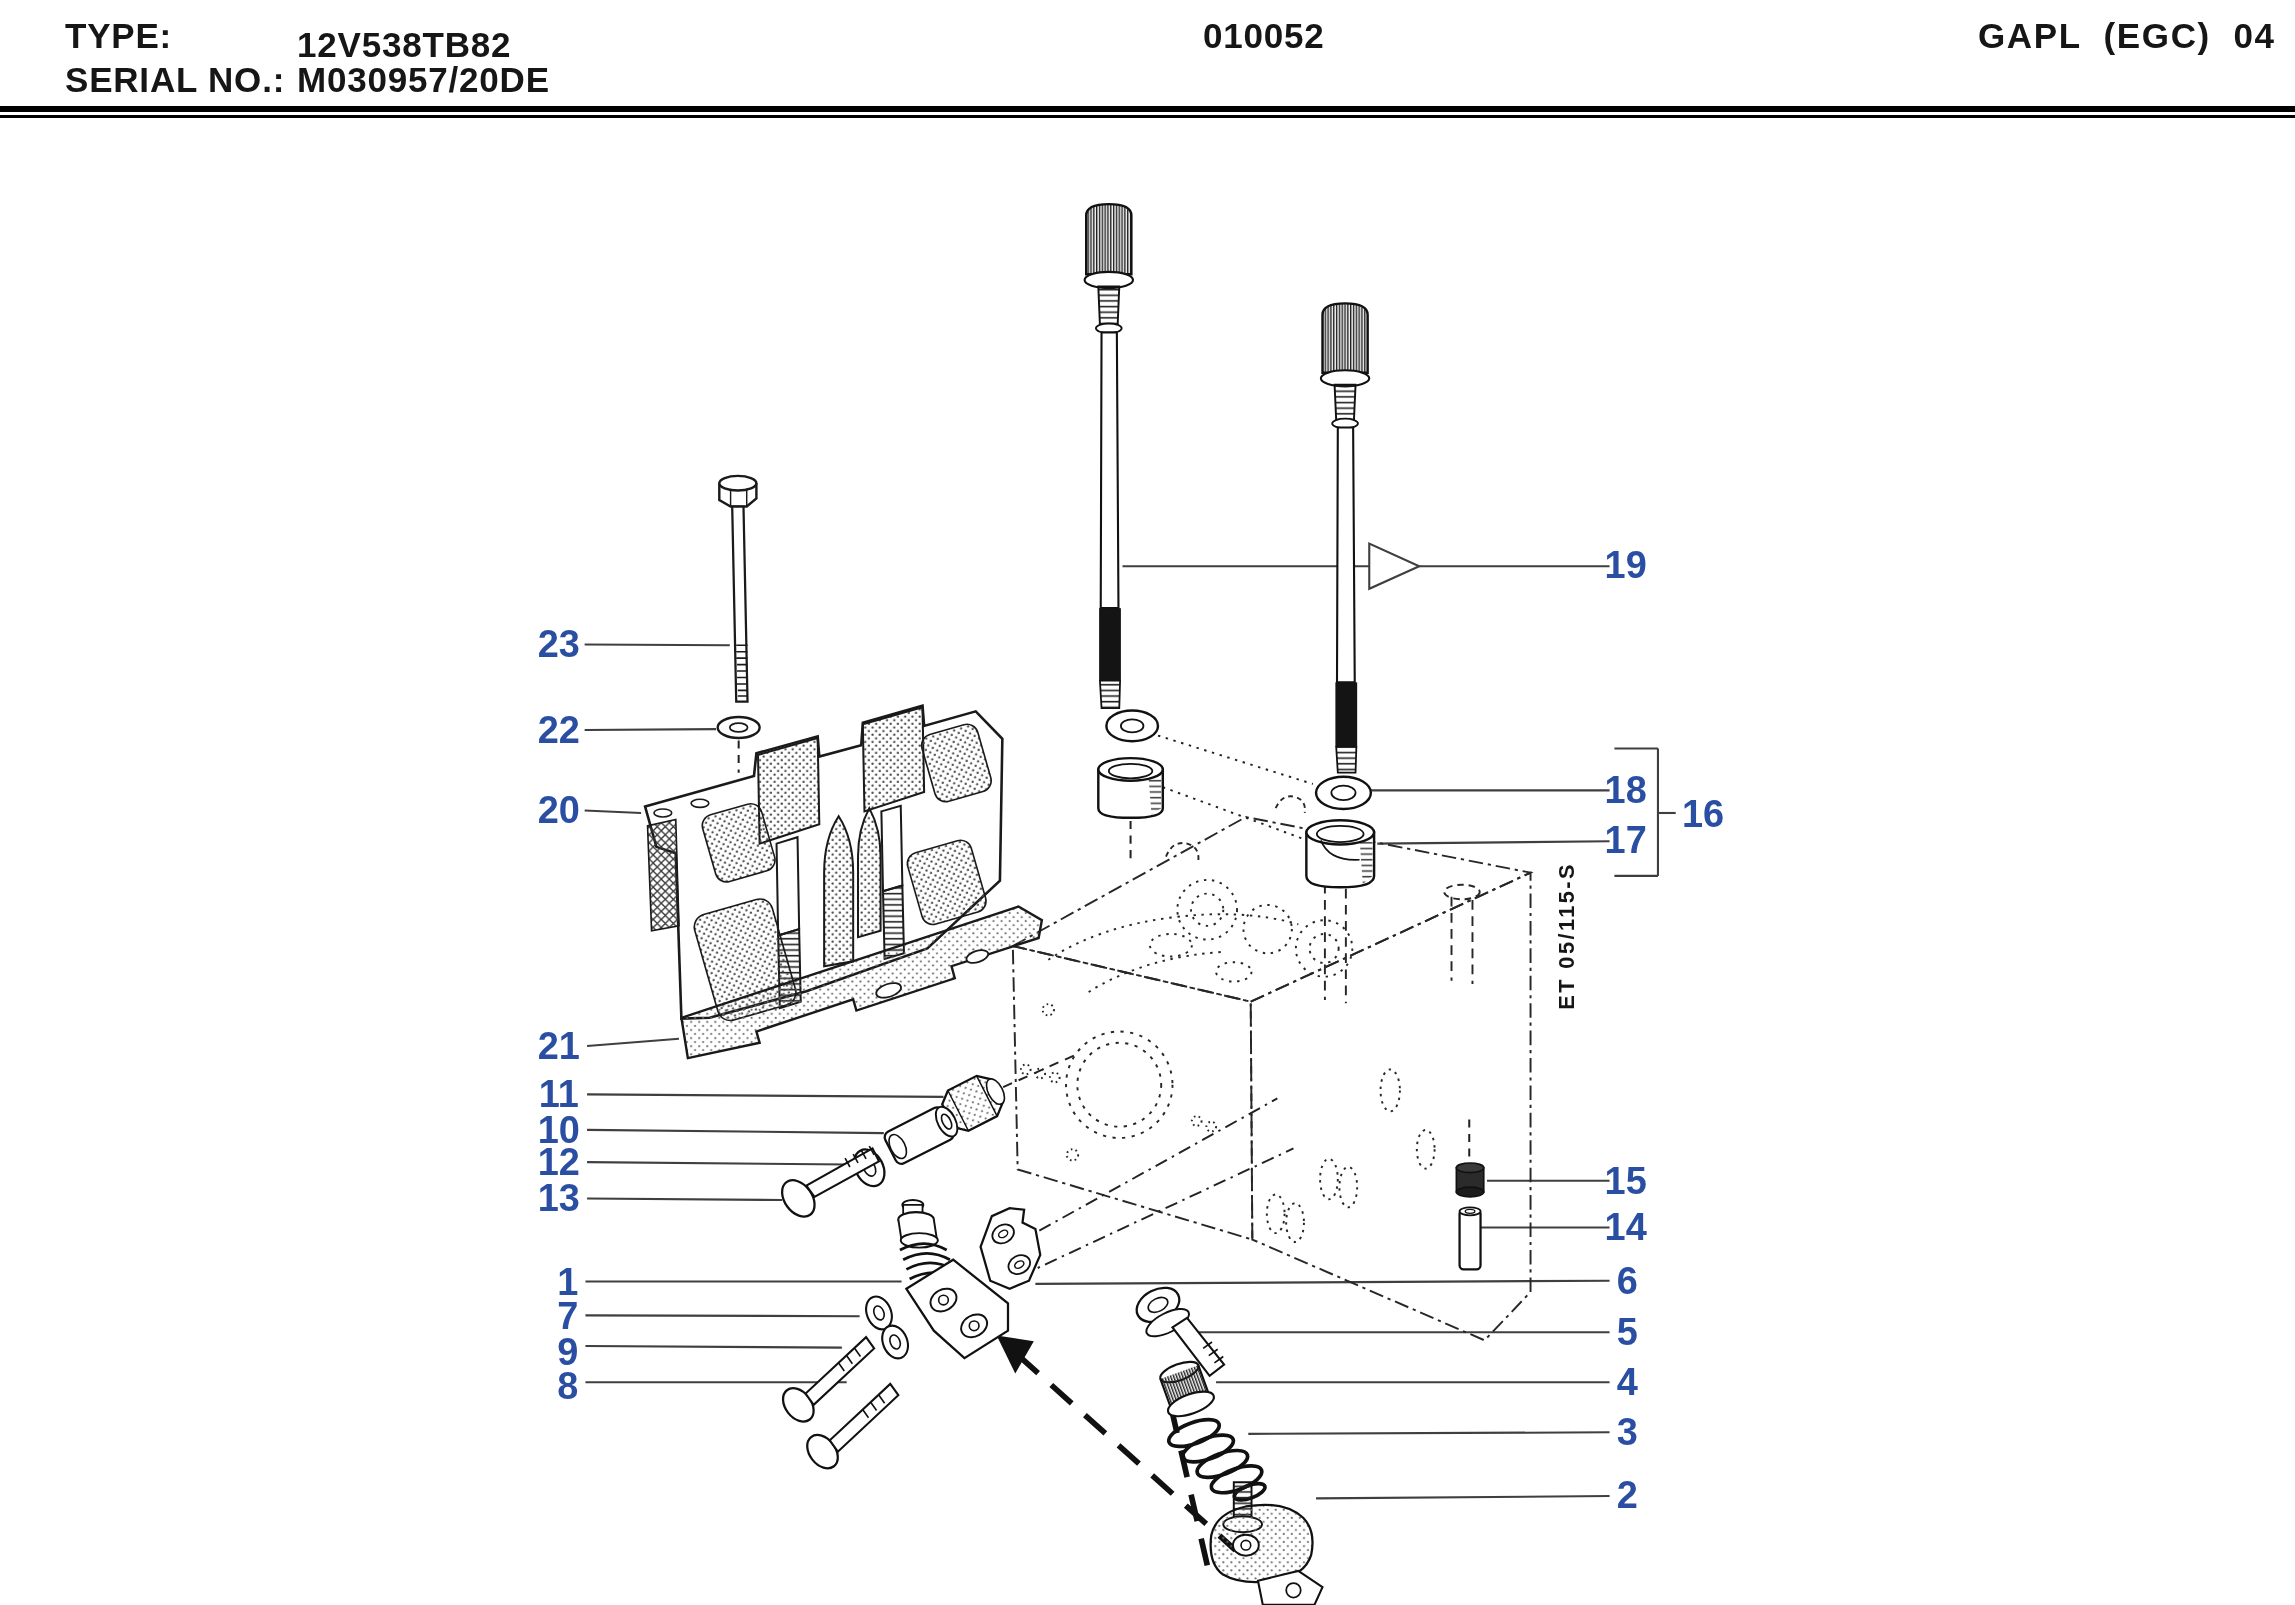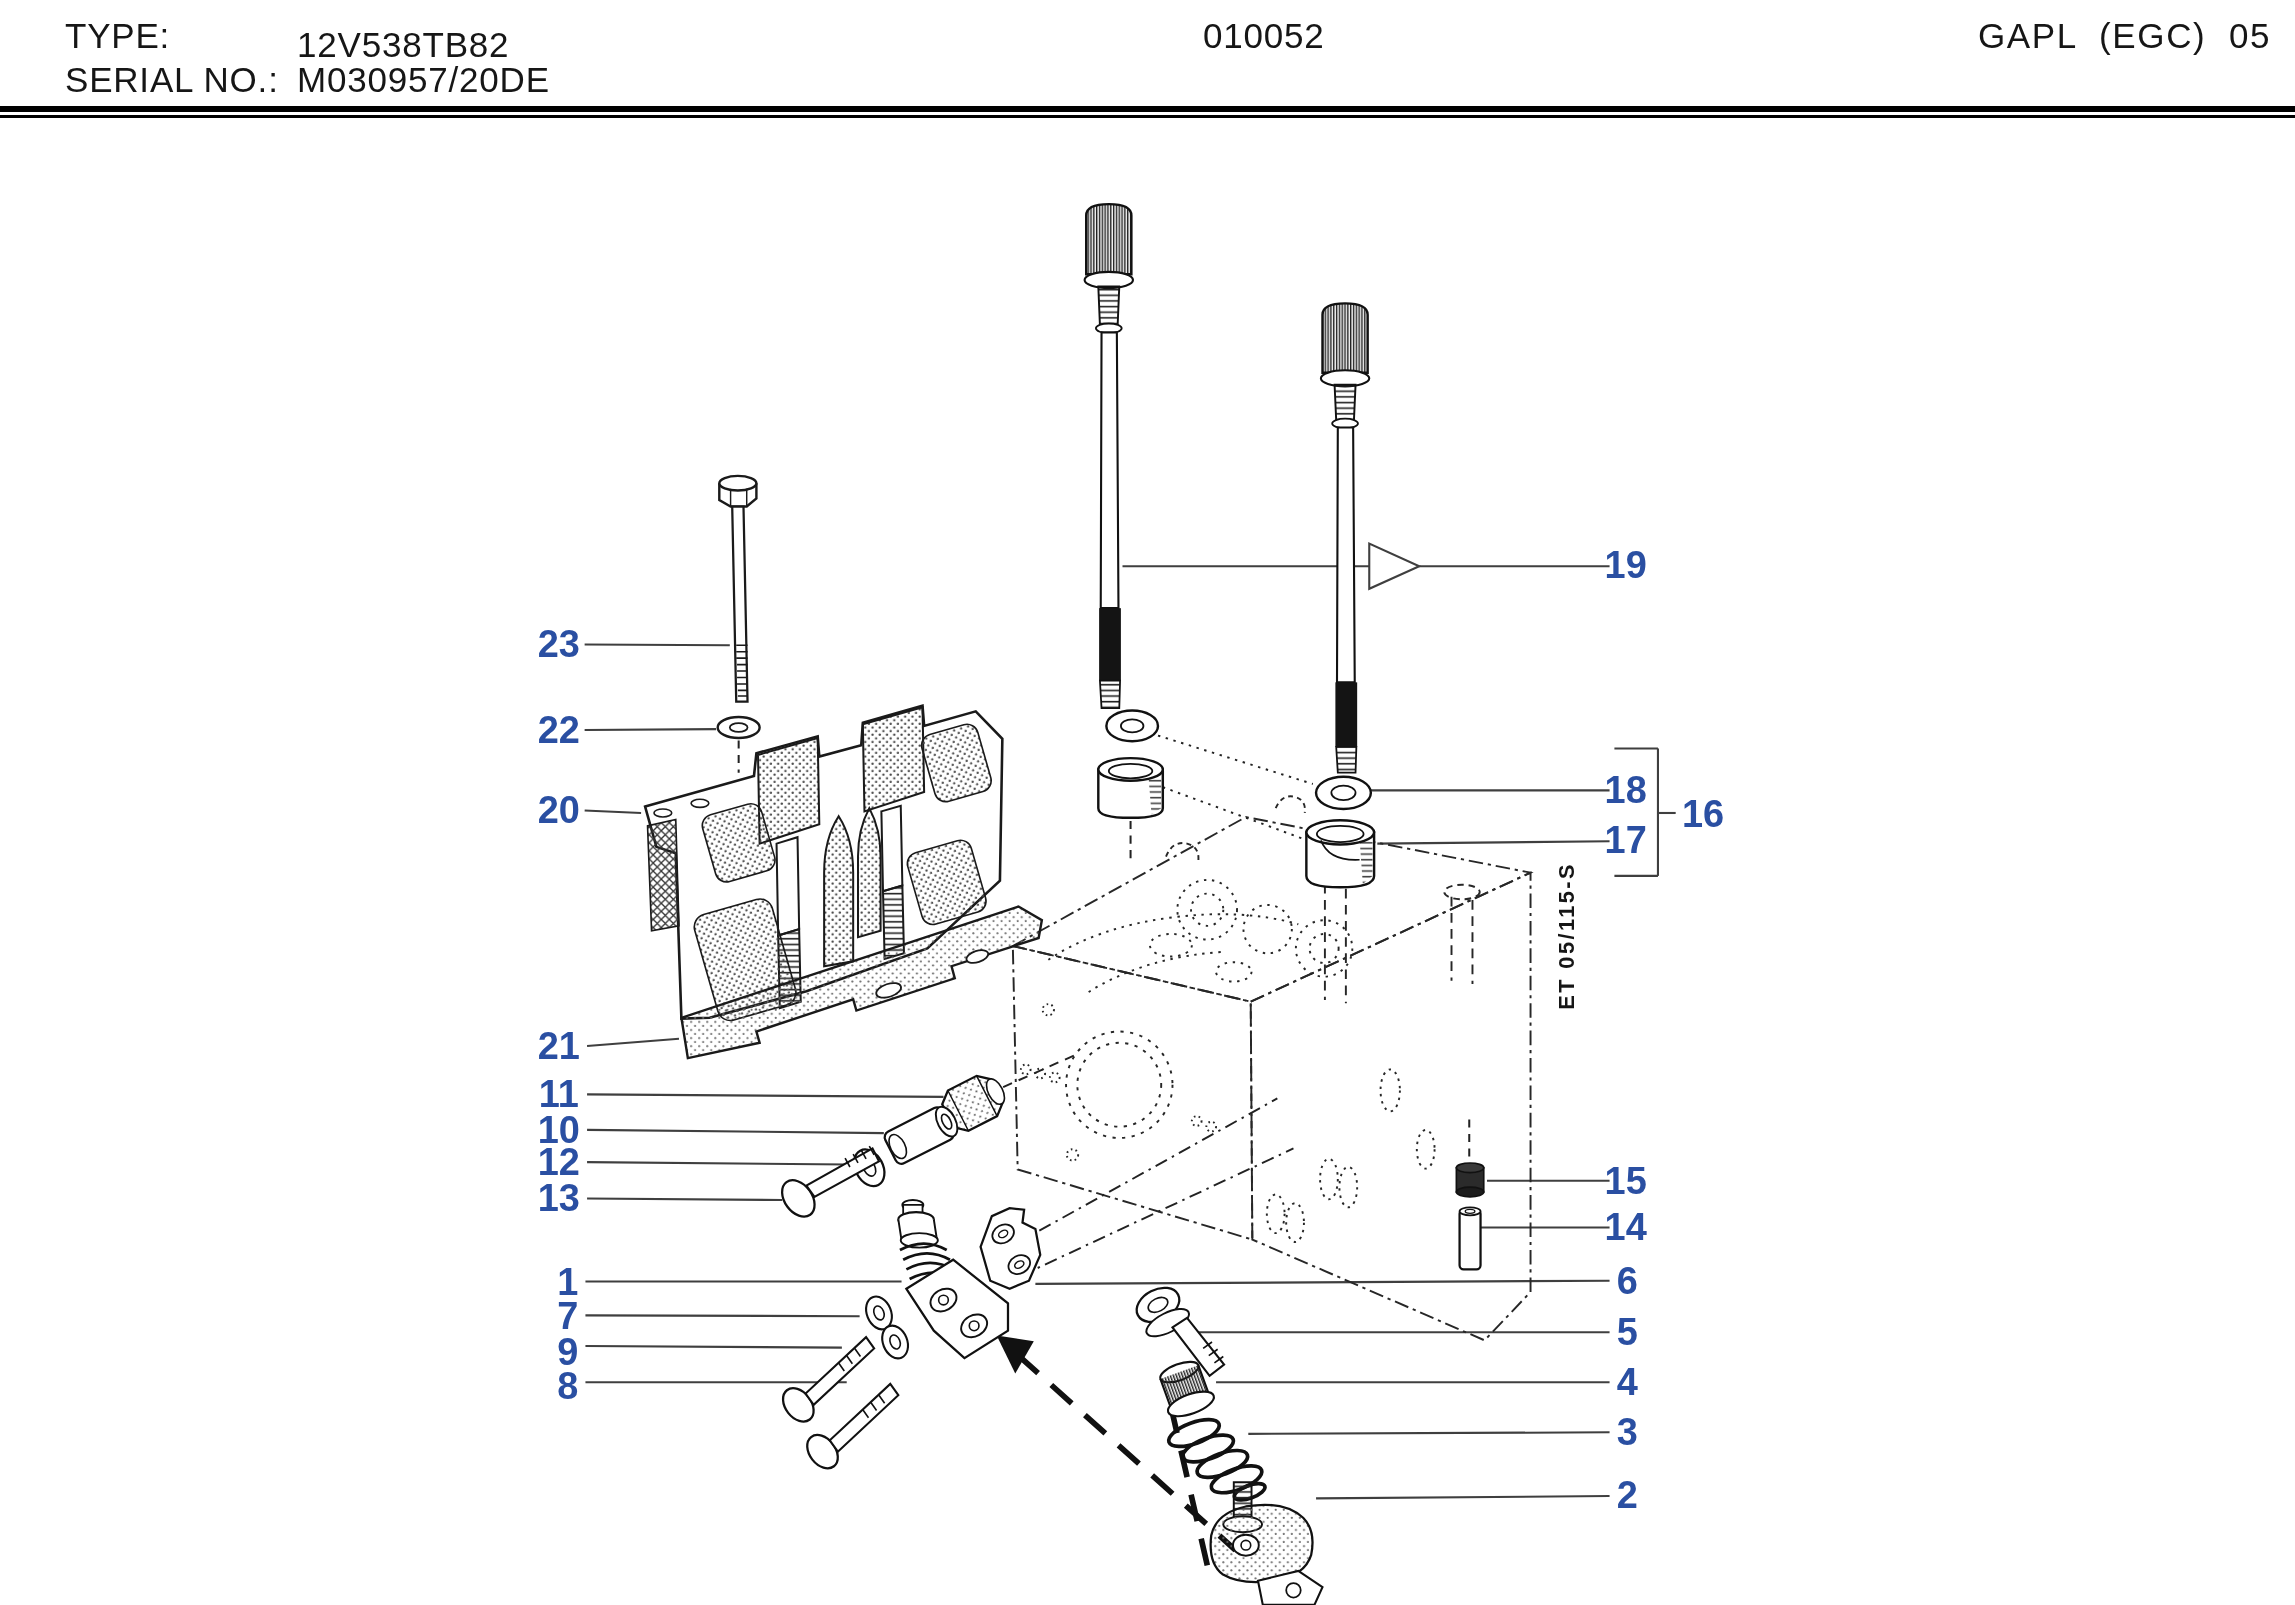--- a/index.html
+++ b/index.html
@@ -1,19 +1,19 @@
 <!DOCTYPE html>
 <html style="--callout-blue: #2a4fa2;font-size:13px"><head>
 <meta charset="utf-8">
 <style>
   *{box-sizing:border-box}
   html,body{margin:0;padding:0;background:#fff}
   .page{position:relative;width:2295px;height:1605px;background:#ffffff;overflow:hidden;
         font-family:"Liberation Sans",sans-serif}
-  .hdr{position:absolute;font-weight:400;font-size:35px;line-height:1;color:#161616;
+  .hdr{position:absolute;font-weight:700;font-size:35px;line-height:1;color:#161616;
        letter-spacing:0.8px;white-space:pre}
   .hdr.code{word-spacing:11.3px;letter-spacing:1.6px}
   .rule{position:absolute;left:0;width:2295px;background:#000}
   #rule-thick{top:106px;height:5.6px}
   #rule-thin{top:115px;height:3.2px}
   svg#diagram-svg{position:absolute;left:0;top:0}
   .leader{stroke:#3f3f3f;stroke-width:2.6px}
   .leader-tri{fill:none;stroke:#3f3f3f;stroke-width:2.6px}
   .callout{fill:var(--callout-blue,#2a4fa2);font-family:"Liberation Sans",sans-serif;
            font-weight:700;font-size:47px;text-anchor:middle}
@@ -23,21 +23,21 @@
 </head>
 <body>
 
 <div class="page">
 
   <div class="hdr" style="left:65px;top:18px">TYPE:</div>
   <div class="hdr" style="left:297px;top:27px">12V538TB82</div>
   <div class="hdr" style="left:65px;top:62px">SERIAL NO.:</div>
   <div class="hdr" style="left:297px;top:62px">M030957/20DE</div>
   <div class="hdr" style="left:1203px;top:18px">010052</div>
-  <div class="hdr code" style="left:1978px;top:18px">GAPL (EGC) 05</div>
+  <div class="hdr code" style="left:1978px;top:18px">GAPL (EGC) 04</div>
   <div class="rule" id="rule-thick"></div>
   <div class="rule" id="rule-thin"></div>
 
   <svg id="diagram-svg" width="2295" height="1605" viewBox="0 0 2846 1990">
     <defs>
       <pattern id="dots" width="9" height="9" patternUnits="userSpaceOnUse">
         <circle cx="2" cy="2" r="1.5" fill="#4a4a4a"></circle>
           <circle cx="6.5" cy="6.5" r="1.5" fill="#4a4a4a"></circle>
       </pattern>
       <pattern id="dotsL" width="10" height="10" patternUnits="userSpaceOnUse">

